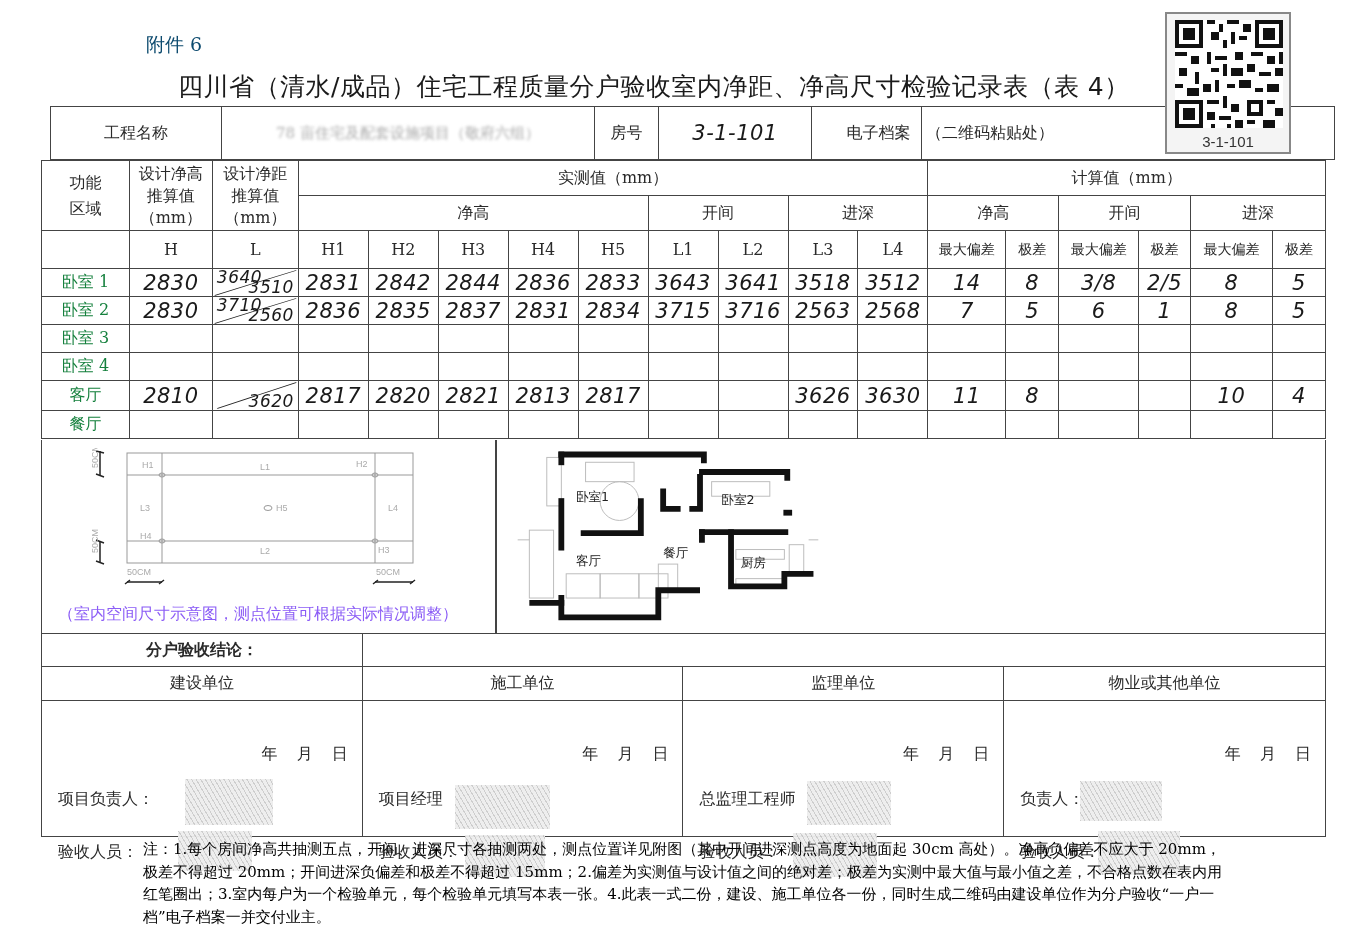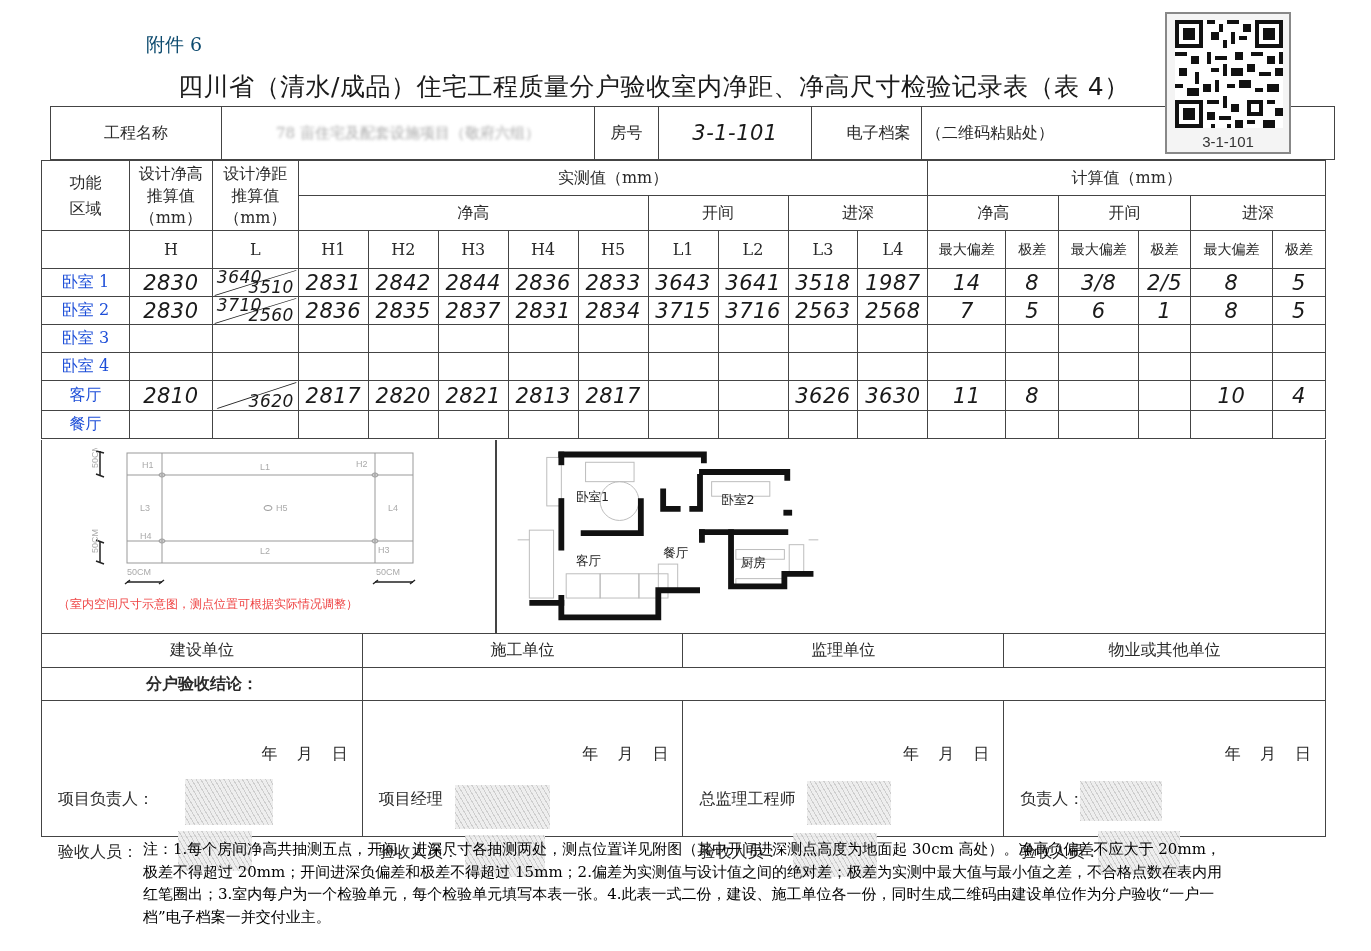--- a/index.html
+++ b/index.html
@@ -11,21 +11,21 @@
 
   .qr { position: absolute; left: 1165px; top: 12px; width: 126px; height: 142px; background: #f4f4f4; border: 2px solid #888; z-index: 5; }
   .qr-code { position: absolute; left: 8px; top: 6px; width: 108px; height: 108px; background: #fff; }
   .qr-label { position: absolute; left: 0; bottom: 2px; width: 100%; text-align: center; font-family: "Liberation Sans", sans-serif; font-size: 15px; color: #333; }
 
   table.grid { position: absolute; border-collapse: collapse; font-size: 16px; }
   table.grid td { border: 1.5px solid #444; text-align: center; vertical-align: middle; padding: 0; }
 
   .hand { font-family: "DejaVu Sans", "Liberation Sans", sans-serif; font-style: italic; font-size: 21px; color: #1a1a1a; letter-spacing: 0.5px; }
   .small { font-size: 14px; }
-  .lbl { color: #1d4ed8; }
+  .lbl { color: #15803d; }
 
   .blur { color: #aaa; filter: blur(1.5px); font-size: 15px; }
 
   
   .diag { position: relative; }
   .diag svg { position: absolute; left: 0; top: 0; width: 100%; height: 100%; }
   .diag .top { position: absolute; left: 4px; top: -2px; font-size: 17px; }
   .diag .bot { position: absolute; right: 4px; bottom: -1px; font-size: 17px; }
 
   .sig-block { position: relative; height: 100%; }
@@ -186,21 +186,21 @@
           <span class="bot">3510</span>
     </td>
     <td class="hand">2831</td>
     <td class="hand">2842</td>
     <td class="hand">2844</td>
     <td class="hand">2836</td>
     <td class="hand">2833</td>
     <td class="hand">3643</td>
     <td class="hand">3641</td>
     <td class="hand">3518</td>
-    <td class="hand">1987</td>
+    <td class="hand">3512</td>
     <td class="hand">14</td>
     <td class="hand">8</td>
     <td class="hand">3/8</td>
     <td class="hand">2/5</td>
     <td class="hand">8</td>
     <td class="hand">5</td>
   </tr>
   <tr style="height:28px;">
     <td class="lbl">卧室 2</td>
     <td class="hand">2830</td>
@@ -355,21 +355,21 @@
       <text x="200" y="22">L1</text>
       <text x="200" y="106">L2</text>
       <text x="80" y="63">L3</text>
       <text x="328" y="63">L4</text>
       <text x="67" y="127">50CM</text>
       <text x="316" y="127">50CM</text>
       <text x="30" y="28" transform="rotate(-90 30 20)">50CM</text>
       <text x="30" y="113" transform="rotate(-90 30 105)">50CM</text>
     </g>
   </svg>
-  <div style="position:absolute; left:16px; top:156px; font-size:12px; color:#ef4444;">（室内空间尺寸示意图，测点位置可根据实际情况调整）</div>
+  <div style="position:absolute; left:16px; top:164px; font-size:16px; color:#8b5cf6;">（室内空间尺寸示意图，测点位置可根据实际情况调整）</div>
 
   <svg style="position:absolute; left:466px; top:2px; width:320px; height:186px;" viewBox="0 0 330 190">
     <g stroke="#bbb" stroke-width="1" fill="none">
       <rect x="40" y="15" width="15" height="50"></rect>
         <rect x="80" y="20" width="50" height="20"></rect>
       <circle cx="115" cy="60" r="20"></circle>
         <rect x="22" y="90" width="25" height="70"></rect>
       <rect x="60" y="135" width="35" height="25"></rect>
         <rect x="95" y="135" width="40" height="25"></rect>
         <rect x="135" y="135" width="30" height="25"></rect>
@@ -407,29 +407,29 @@
 </div>
 
 <table class="grid" style="left:41px; top:633px; width:1285px;">
   <colgroup>
       <col style="width:321px">
       <col style="width:321px">
       <col style="width:321px">
       <col style="width:322px">
     </colgroup>
   <tbody>
-      <tr style="height:34px;">
+      <tr style="height:33px;">
+    <td><b style="font-weight:bold;">分户验收结论：</b></td>
+    <td colspan="3"></td>
+  </tr>
+  <tr style="height:34px;">
     <td>建设单位</td>
     <td>施工单位</td>
     <td>监理单位</td>
     <td>物业或其他单位</td>
-  </tr>
-  <tr style="height:33px;">
-    <td><b style="font-weight:bold;">分户验收结论：</b></td>
-    <td colspan="3"></td>
   </tr>
   <tr style="height:136px;">
     <td style="text-align:left;">
       <div class="sig-block">
         <div class="hatch" style="left:143px; top:10px; width:88px; height:46px;"></div>
         <div class="hatch" style="left:136px; top:62px; width:74px; height:40px;"></div>
         <span class="sig-row" style="top:20px;">项目负责人：</span>
         <span class="sig-row" style="top:73px;">验收人员：</span>
         <span class="date">年 月 日</span>
       </div>

